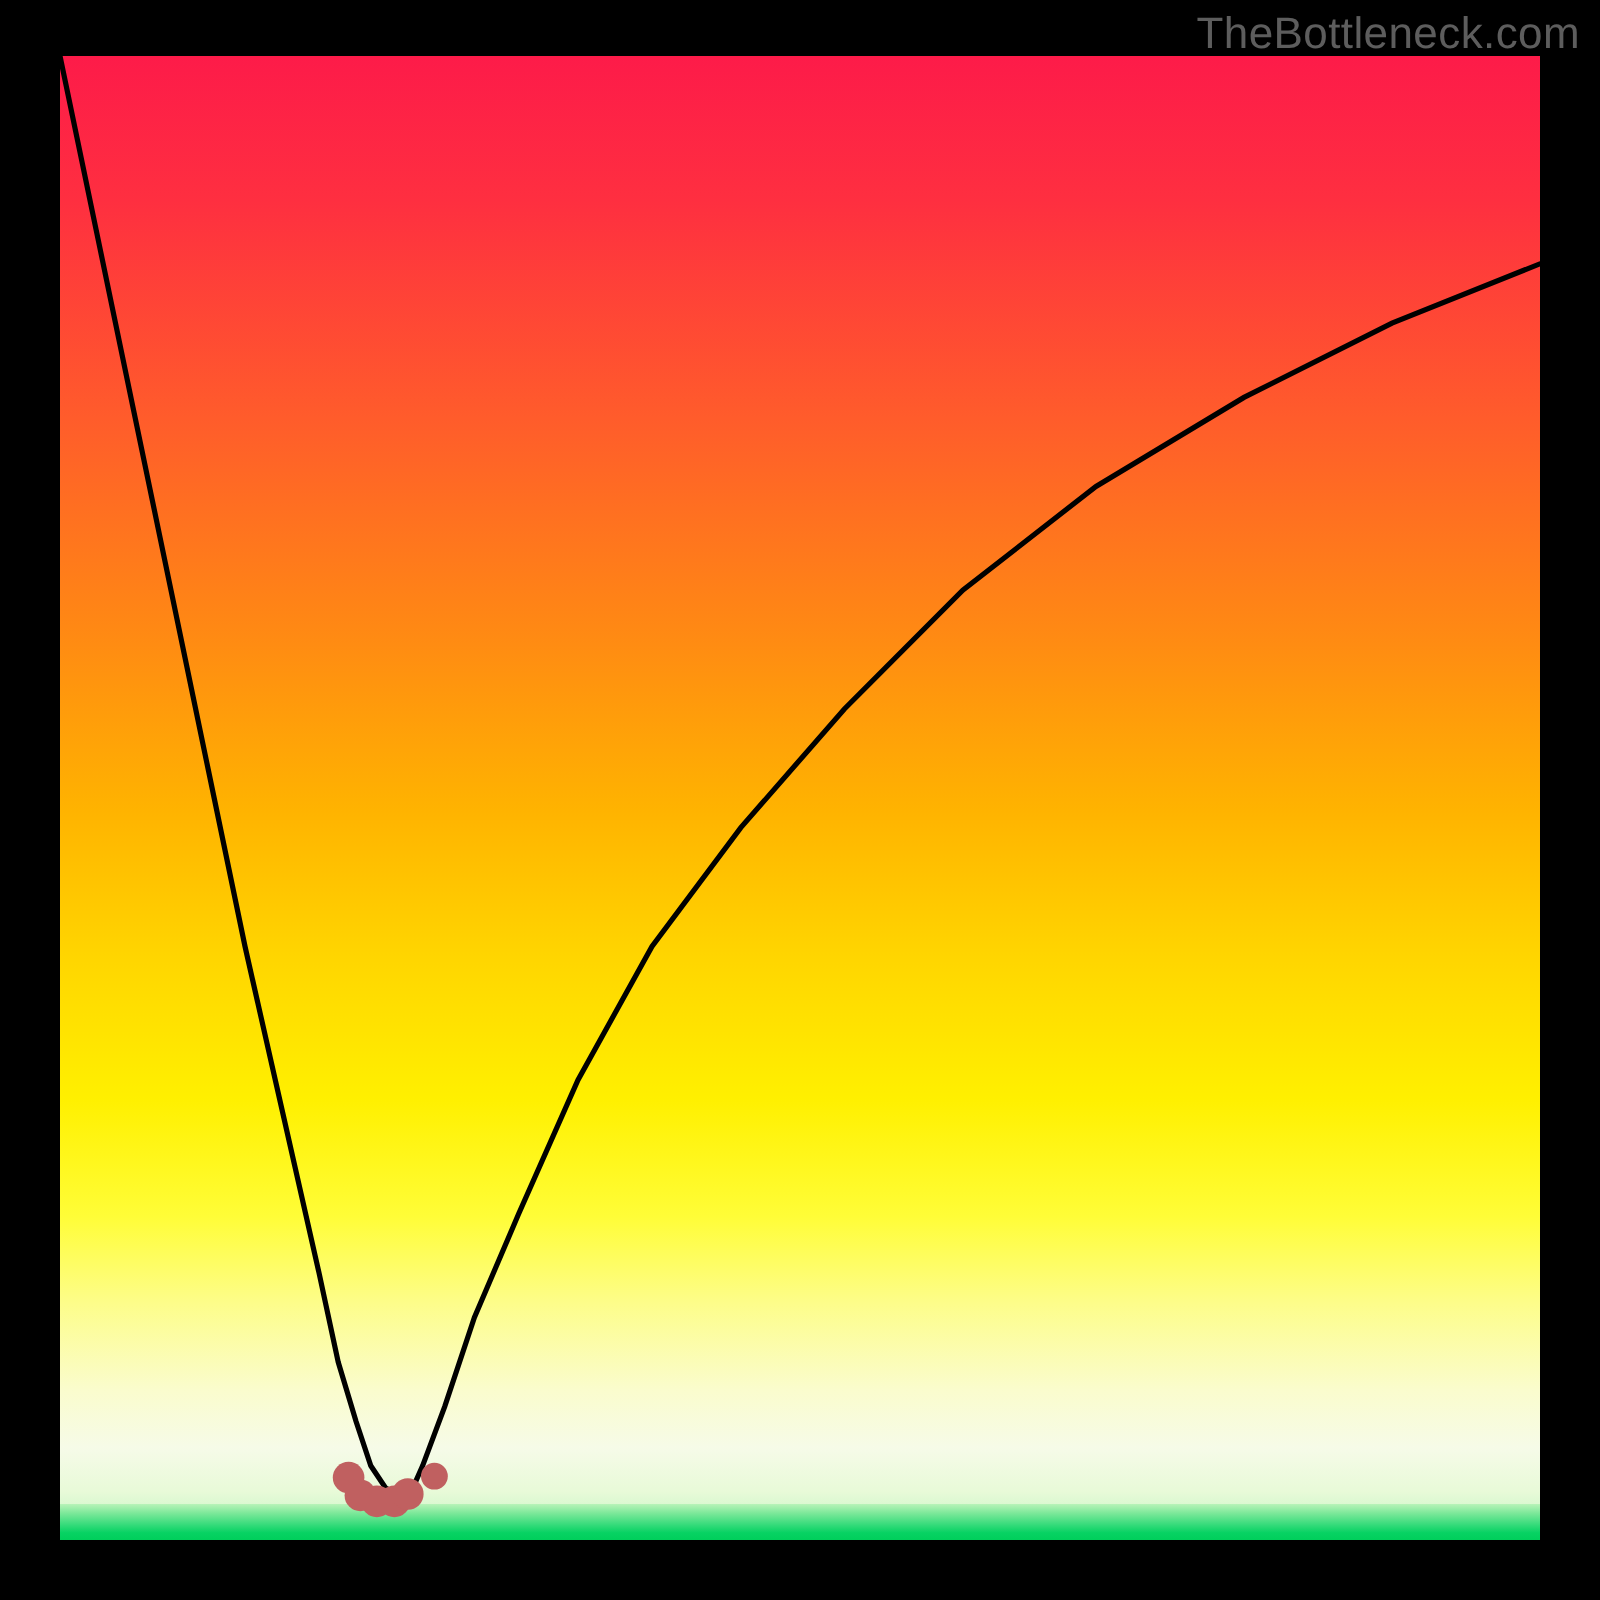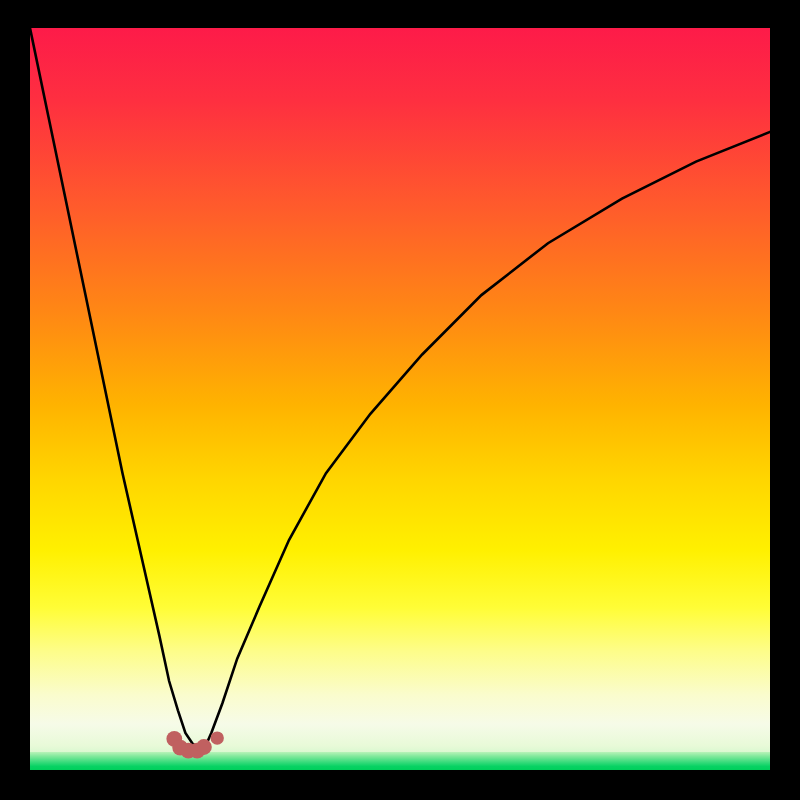--- a/index.html
+++ b/index.html
@@ -101,13 +101,14 @@
       <g id="markers-group">
           <circle cx="144.3" cy="710.8" r="7.9" fill="#c06060"></circle>
           <circle cx="150.2" cy="719.7" r="7.9" fill="#c06060"></circle>
           <circle cx="158.4" cy="722.7" r="7.9" fill="#c06060"></circle>
           <circle cx="167.2" cy="722.7" r="7.9" fill="#c06060"></circle>
           <circle cx="173.9" cy="719.0" r="7.9" fill="#c06060"></circle>
           <circle cx="187.2" cy="710.1" r="6.7" fill="#c06060"></circle>
         </g>
     </svg>
   </div>
+  <div class="watermark">TheBottleneck.com</div>
 </div>
 
 </body></html>

